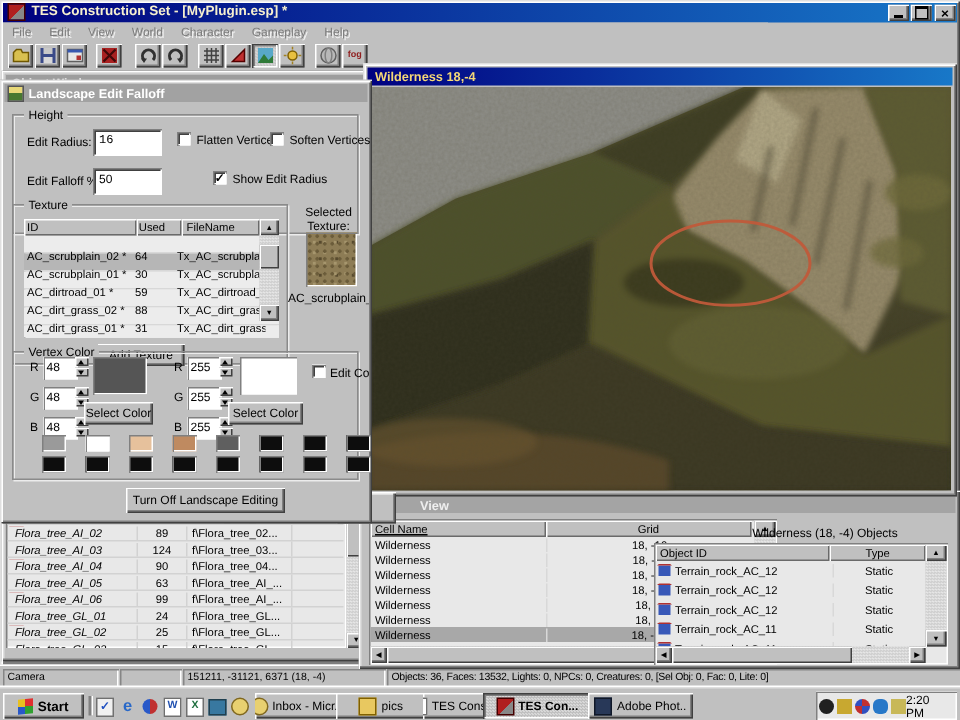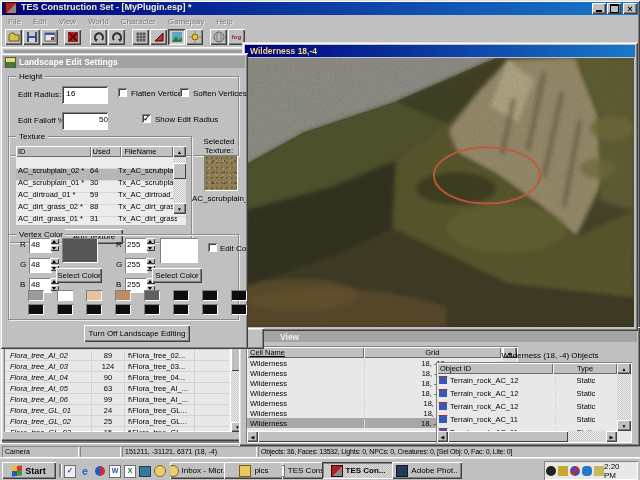--- a/index.html
+++ b/index.html
@@ -461,34 +461,34 @@
       <ellipse cx="241" cy="117" rx="53" ry="28" fill="none" stroke="#c05a3a" stroke-width="2" opacity="0.95"></ellipse>
     </svg>
   </div>
 </div>
 
 <div class="abs raised-thin" id="cornerbox"></div>
 
 <div class="abs raised" id="dlg">
   <div id="dlgtitle">
     <div class="dlg-ico"></div>
-    <span class="t">Landscape Edit Settings</span>
+    <span class="t">Landscape Edit Falloff</span>
   </div>
 
   <div class="abs grp" style="left:8px;top:23px;width:229px;height:78px;">
     <span class="grp-leg">Height</span>
   </div>
   <span class="lbl" style="left:18px;top:37px;">Edit Radius:</span>
   <div class="field" style="left:62px;top:33px;width:42px;height:15px;font-family:Liberation Mono, monospace;">16</div>
   <div class="cb" style="left:118px;top:35px;"></div>
   <span class="lbl" style="left:131px;top:36px;">Flatten Vertices</span>
   <div class="cb" style="left:180px;top:35px;"></div>
   <span class="lbl" style="left:193px;top:36px;">Soften Vertices</span>
   <span class="lbl" style="left:18px;top:63px;">Edit Falloff %:</span>
-  <div class="field" style="left:62px;top:59px;width:42px;height:15px;text-align:right;">50</div>
+  <div class="field" style="left:62px;top:59px;width:42px;height:15px;">50</div>
   <div class="cb" style="left:142px;top:61px;">✓</div>
   <span class="lbl" style="left:155px;top:62px;">Show Edit Radius</span>
 
   <div class="abs grp" style="left:8px;top:78px;width:182px;height:105px;margin-top:5px;">
     <span class="grp-leg">Texture</span>
   </div>
   <div class="abs sunken-thin" style="left:16px;top:93px;width:170px;height:79px;overflow:hidden;">
     <div class="texhdr">
       <div class="hdrcell tc1">ID</div>
       <div class="hdrcell tc2">Used</div>

